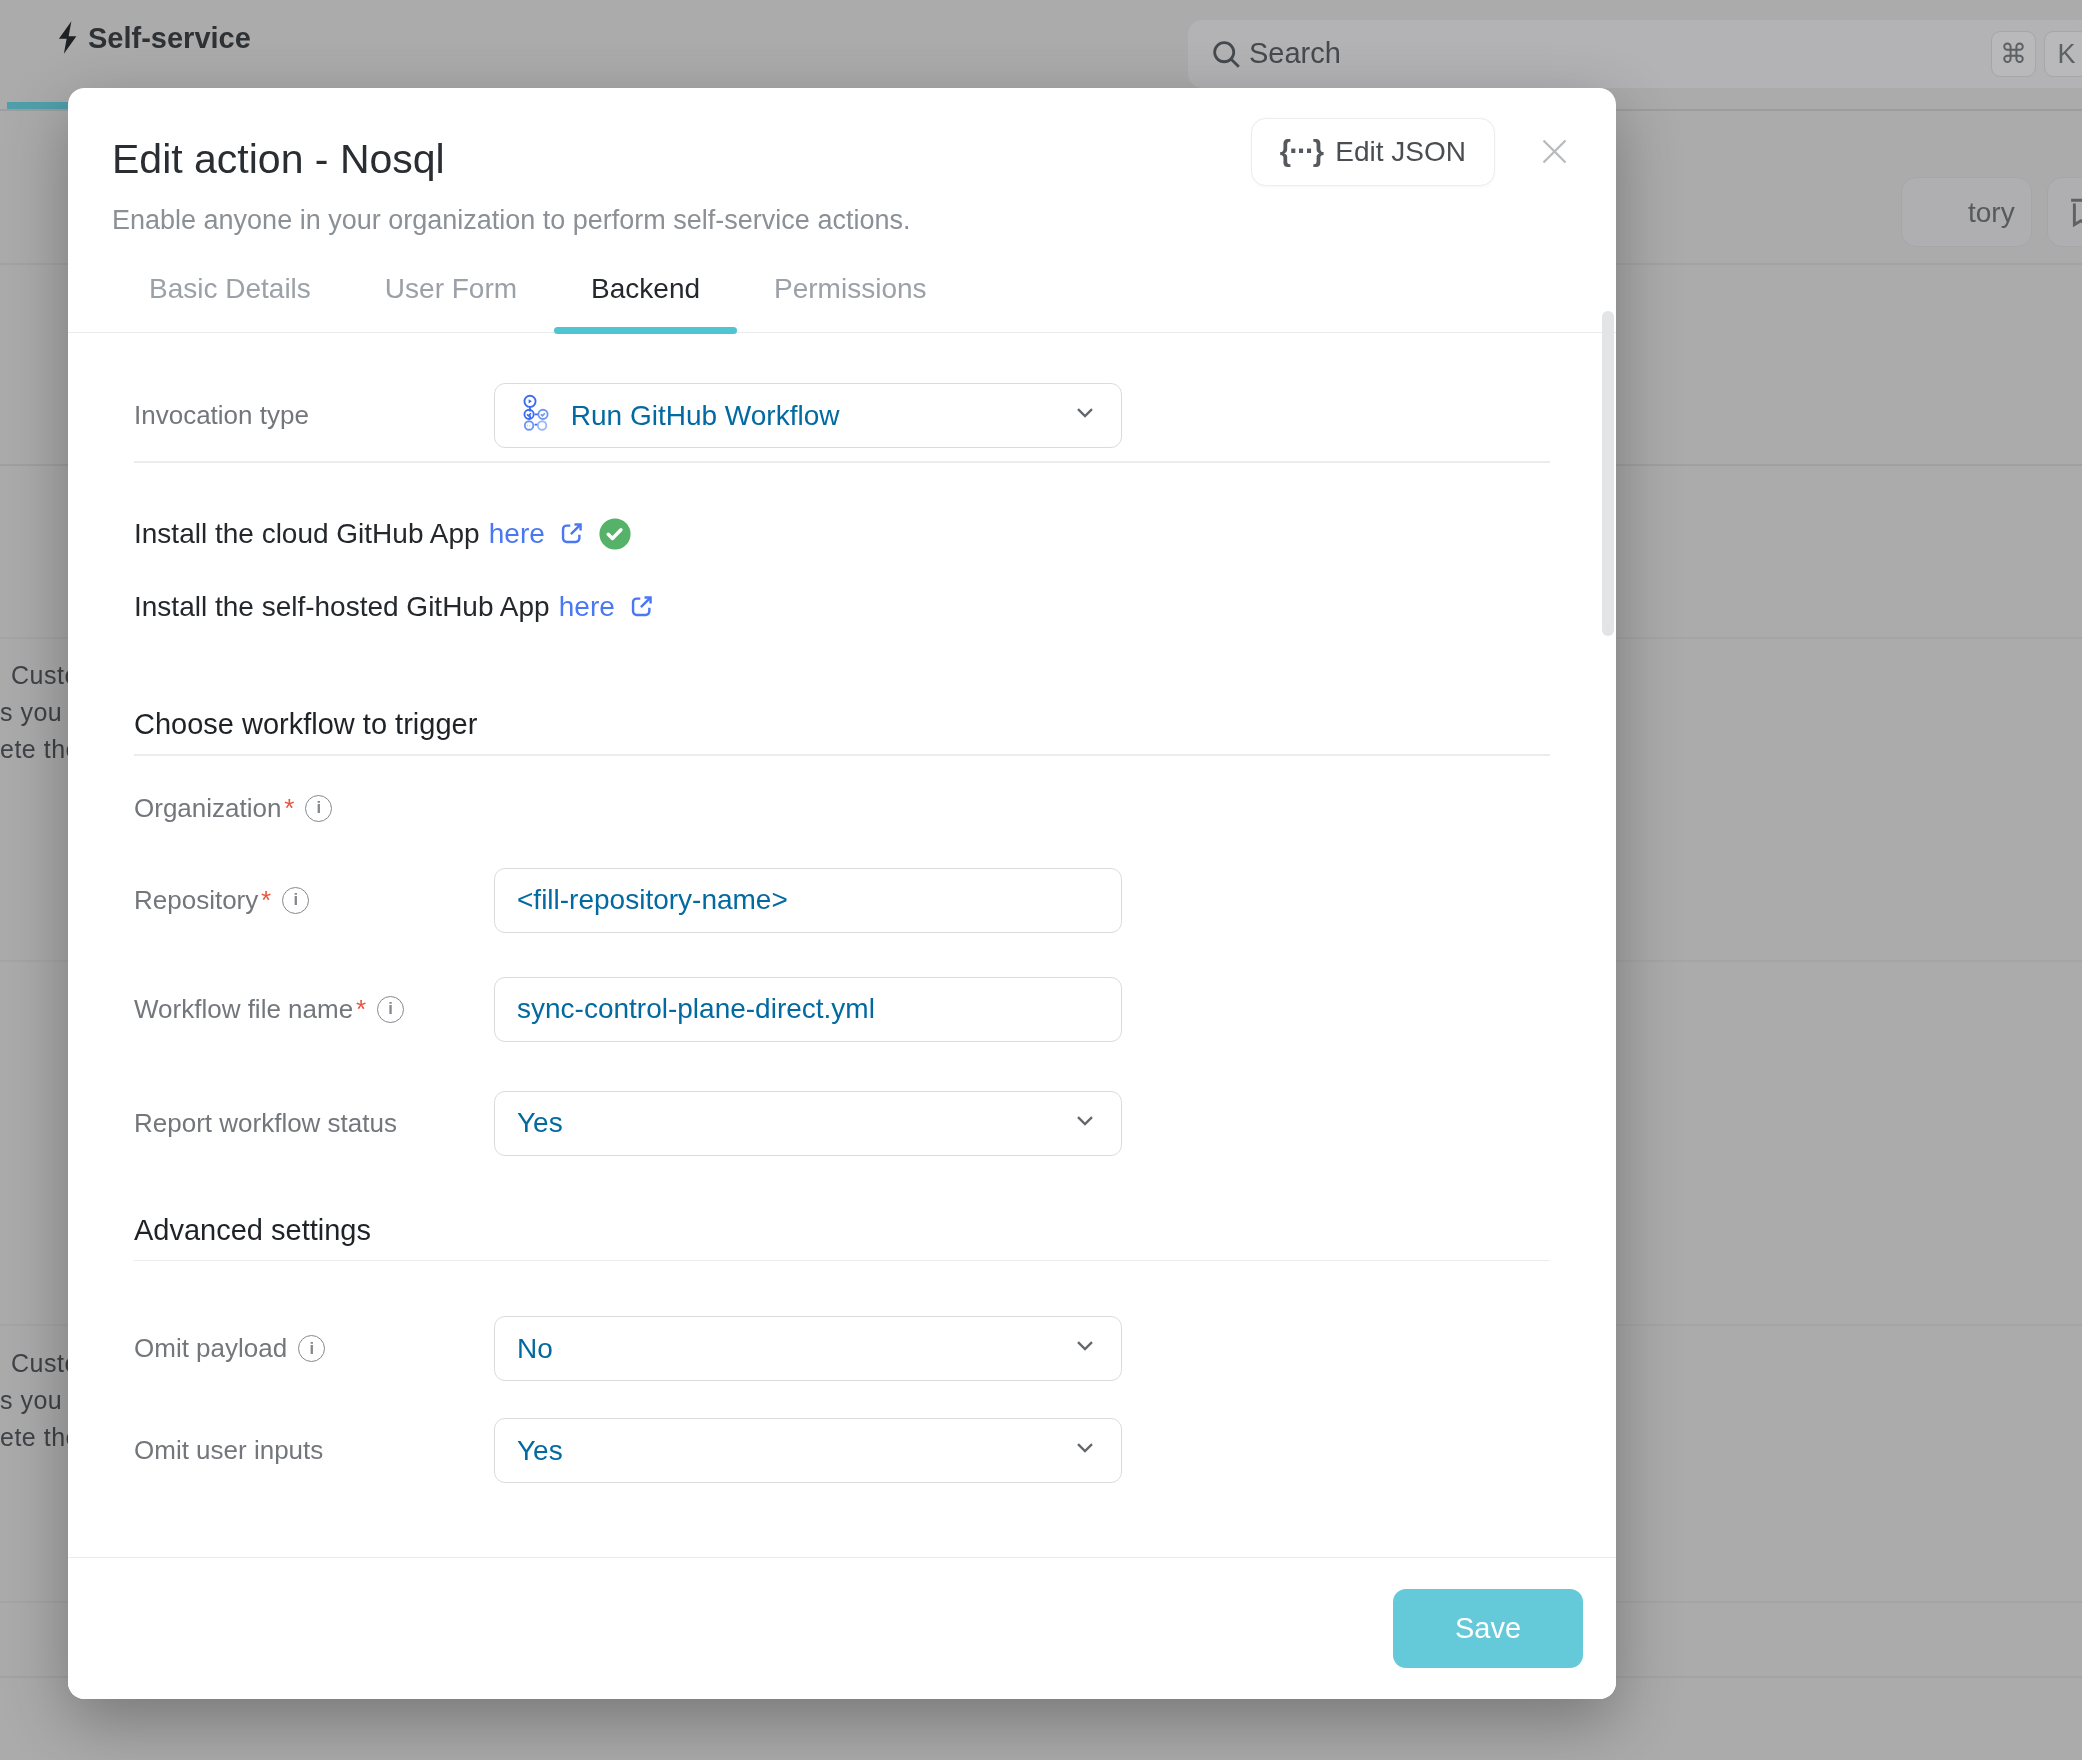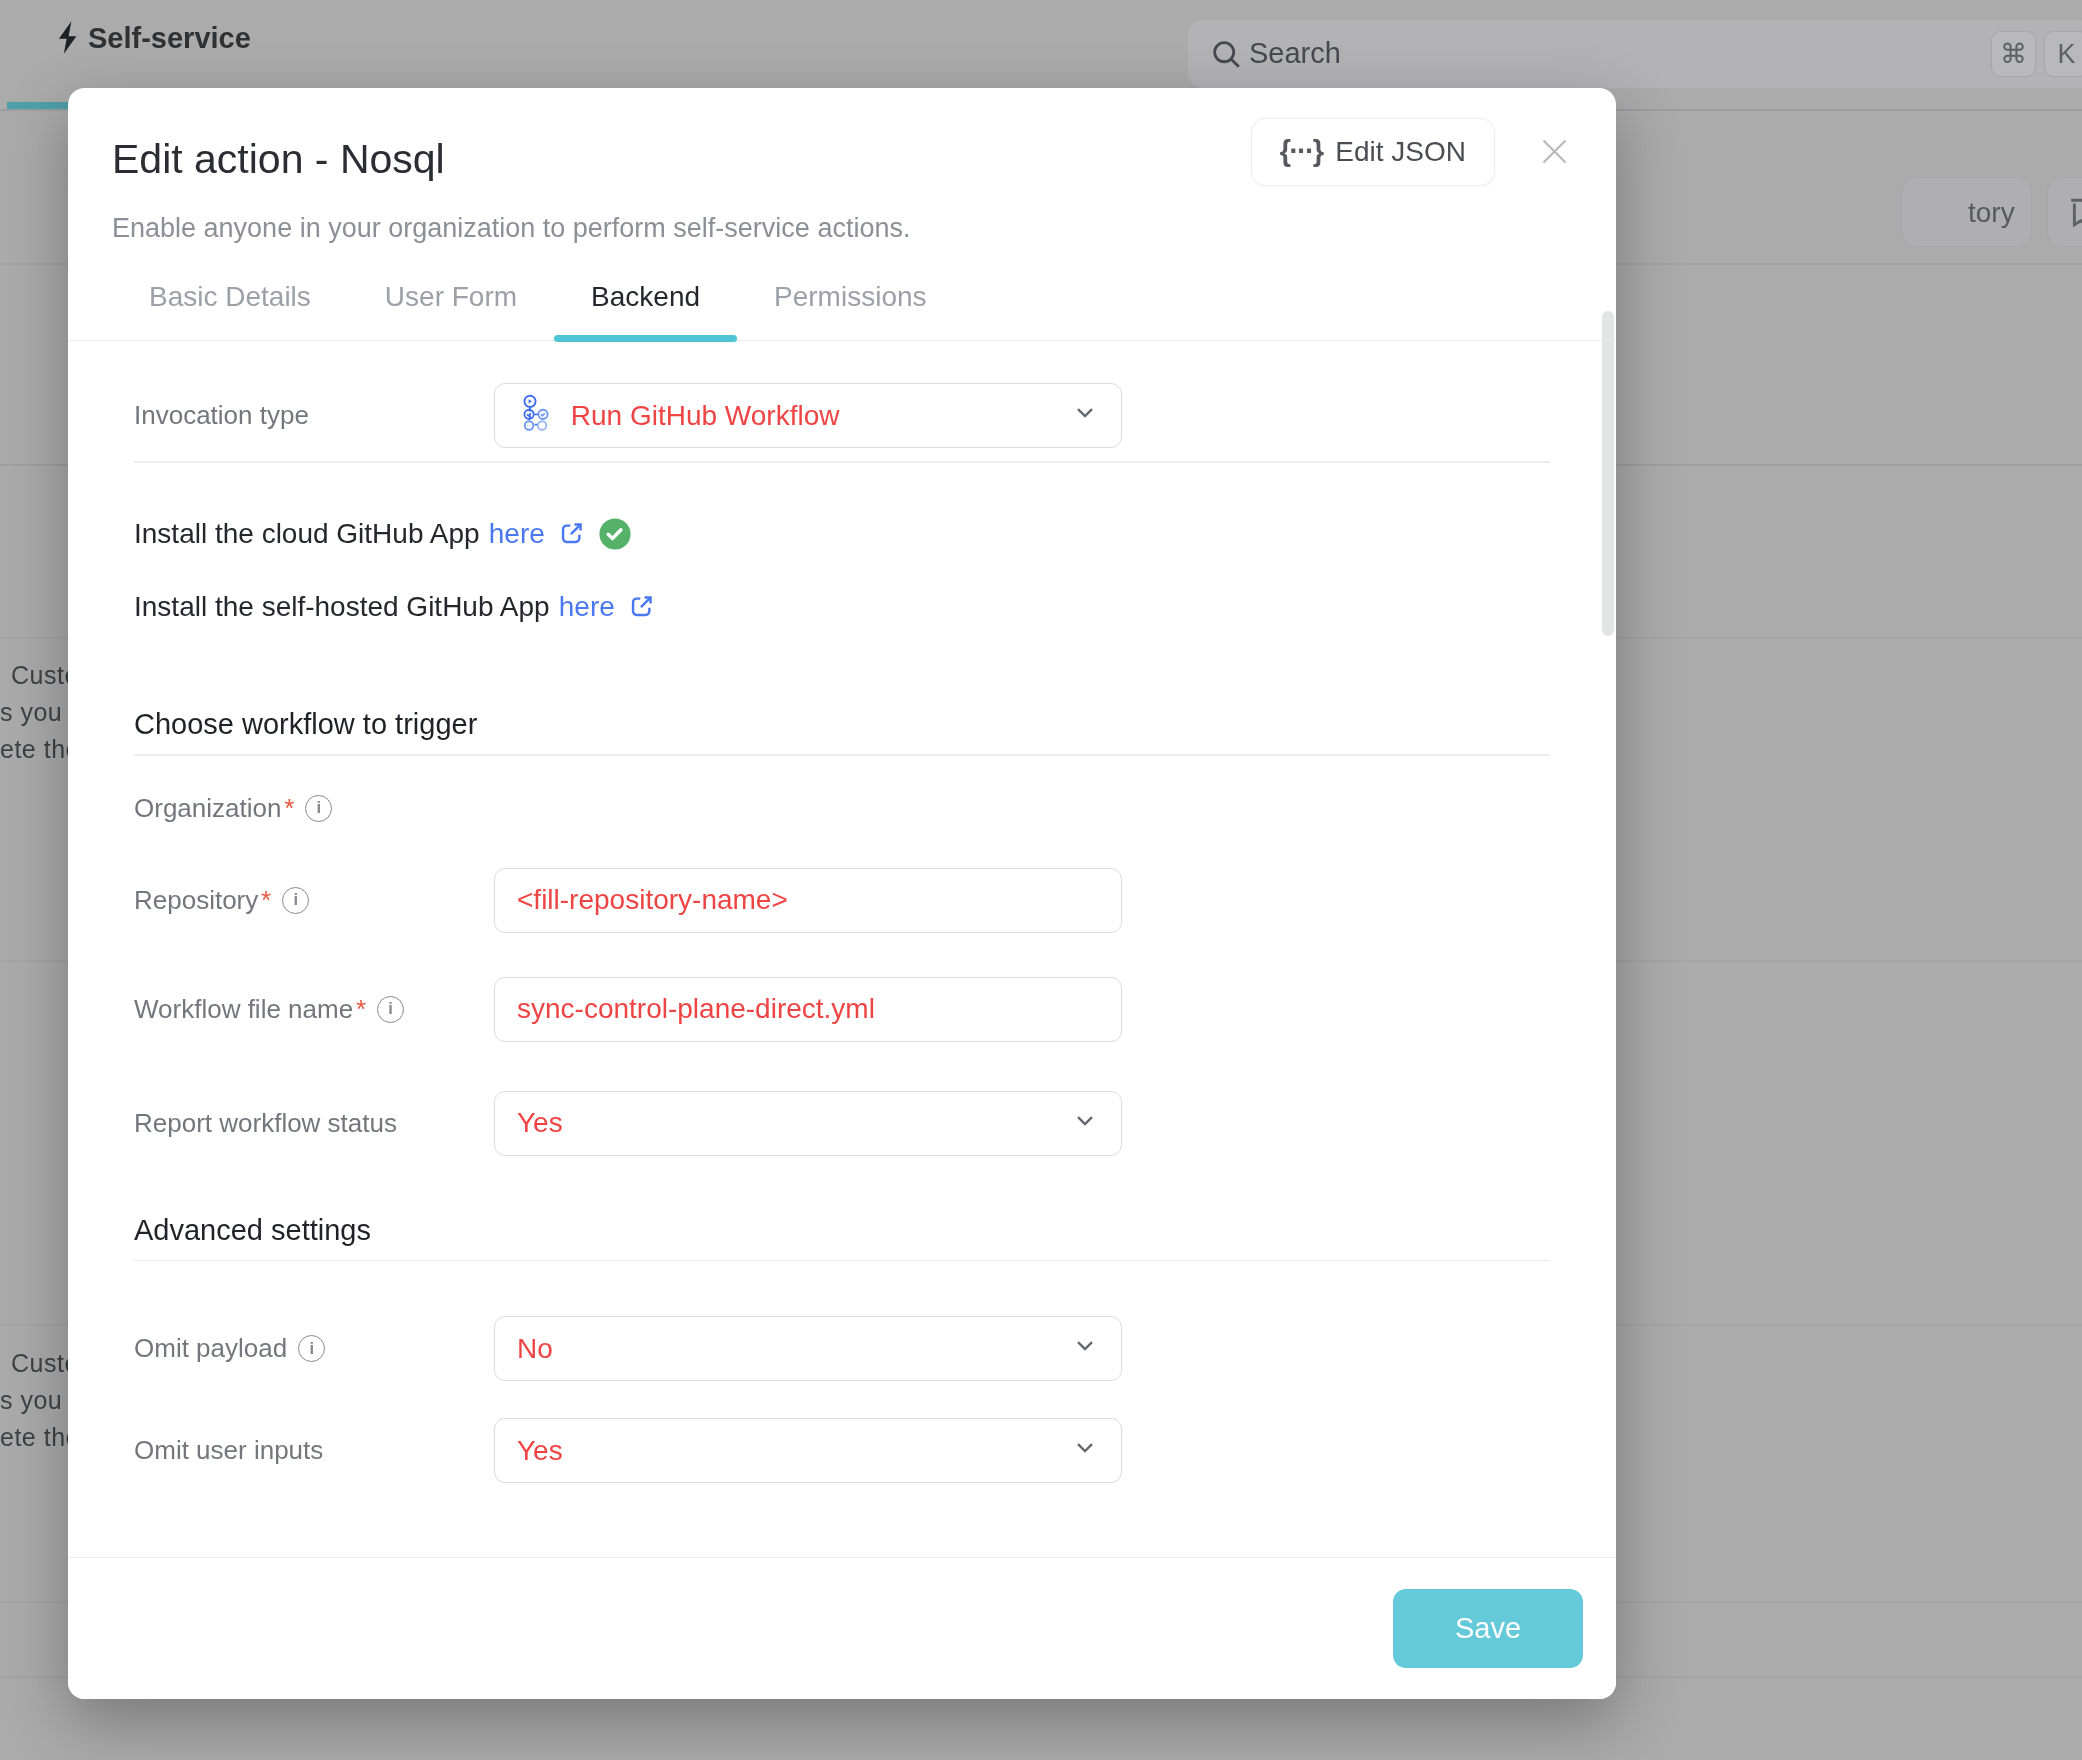--- a/index.html
+++ b/index.html
@@ -26,21 +26,21 @@
   .btn-bookmark { left:2047px; width:74px; }
   .btn-bookmark svg { position:absolute; left:14.8px; top:14.8px; }
 
   .bg-frag { position:absolute; font-size:25px; color:#3F4246; white-space:nowrap; letter-spacing:0.5px; }
 
   
   .modal { position:absolute; left:68px; top:88px; width:1548px; height:1611px; background:#fff; border-radius:16.6px;
            box-shadow:0 22px 65px rgba(0,0,0,.30); z-index:10; }
   .m-header { position:relative; padding:48px 44px 0 44px; }
   .m-title { font-size:41px; font-weight:500; color:#2A2E33; }
-  .m-sub { margin-top:30px; font-size:27px; color:#8A9095; }
+  .m-sub { margin-top:22px; font-size:27px; color:#8A9095; }
   .m-actions { position:absolute; top:29.5px; right:41px; display:flex; align-items:center; }
   .editjson { display:flex; align-items:center; gap:13px; height:68px; padding:0 28px; background:#fff;
               border:1.8px solid #ECEDEF; border-radius:14.8px; box-shadow:0 0.9px 2.8px rgba(0,0,0,.04); cursor:pointer; }
   .editjson .ej-icon { font-size:29px; color:#55585C; font-weight:600; letter-spacing:-1.8px; }
   .editjson .ej-label { font-size:28px; color:#4A4E52; }
   .closebtn { margin-left:39px; width:41px; height:41px; display:flex; align-items:center; justify-content:center; cursor:pointer; }
 
   .tabsrow { margin-top:37px; border-bottom:1.8px solid #E9EBEC; padding-left:44px; display:flex; }
   .tab { position:relative; padding:0 37px; height:59px; font-size:28px; color:#9BA1A7; cursor:pointer; }
   .tab.active { color:#24282C; font-weight:500; }
@@ -49,21 +49,21 @@
   .viewport { position:absolute; left:0; right:0; top:247px; bottom:142px; overflow:hidden; padding:48px 66px 0 66px; }
 
   .frow { display:grid; grid-template-columns:360px 628px; align-items:center; }
   .flabel { font-size:26px; color:#73777C; display:flex; align-items:center; }
   .req { color:#E4573D; margin-left:2.8px; font-size:26px; }
   .info { width:27px; height:27px; border:1.8px solid #84888D; border-radius:50%; margin-left:11px; flex:0 0 auto;
           display:flex; align-items:center; justify-content:center; font-size:16.6px; font-weight:600; color:#84888D; font-style:normal; cursor:pointer; }
   .info i { font-style:normal; }
 
   .ctl { height:65px; background:#fff; border:1.8px solid #D9DCDF; border-radius:11px; display:flex; align-items:center;
-         padding:0 22px; font-size:28px; color:#ef4444; }
+         padding:0 22px; font-size:28px; color:#0369a1; }
   .ctl .chev { margin-left:auto; }
   .ctl.focused { border-color:#45C4D1; box-shadow:0 0 0 7.4px rgba(69,196,209,.15); }
   .caret { display:inline-block; width:2.8px; height:35px; background:#1B1E21; margin-left:2.8px; vertical-align:middle; }
   .wficon { margin-right:14.8px; flex:0 0 auto; }
 
   .sect { font-size:29px; font-weight:500; color:#1F2327; }
   .shr { height:1.8px; background:#EAECEE; margin-top:13px; }
 
   .install { font-size:28px; color:#24282C; display:flex; align-items:center; }
   .install .lnk { color:#4A78F2; margin-left:9.2px; cursor:pointer; }

